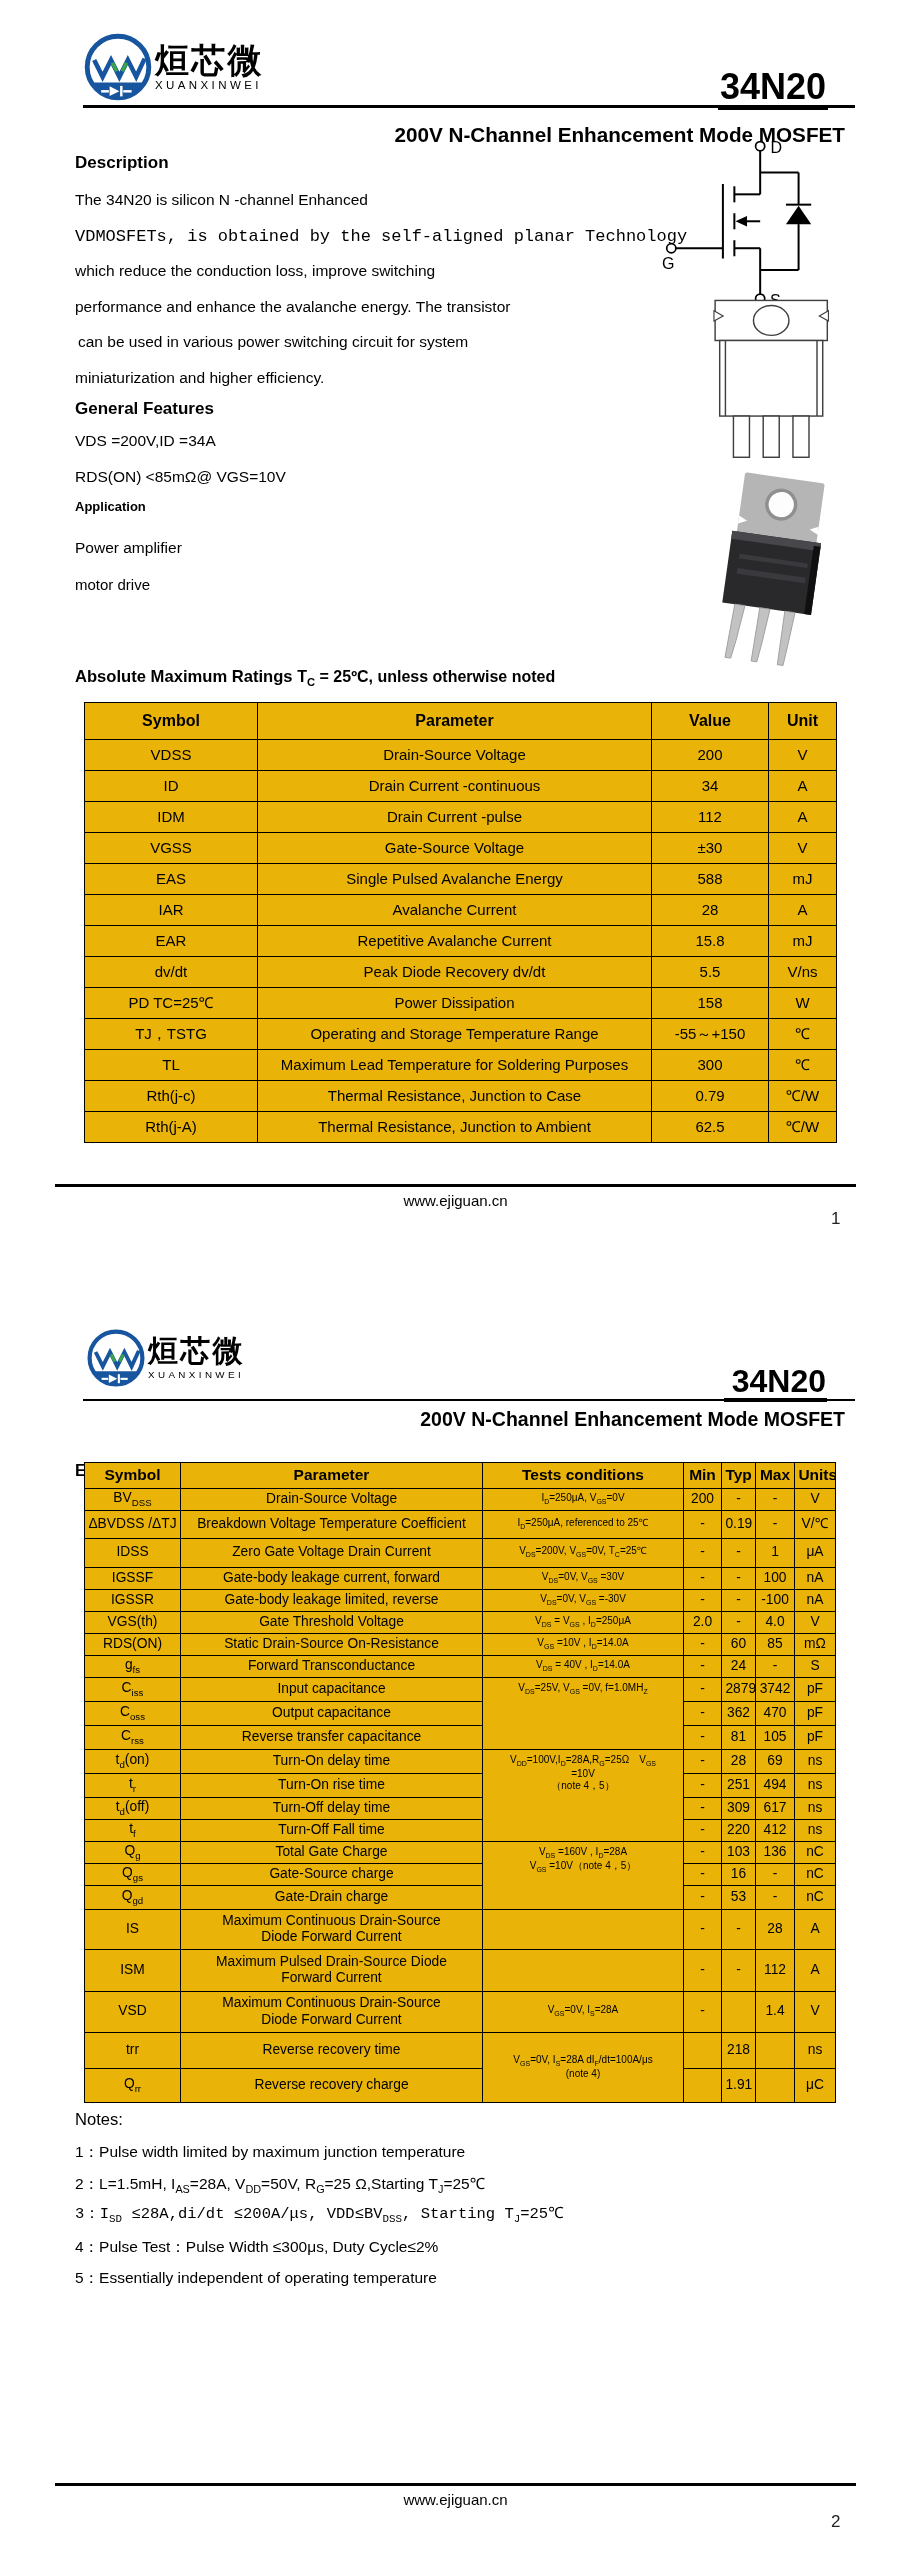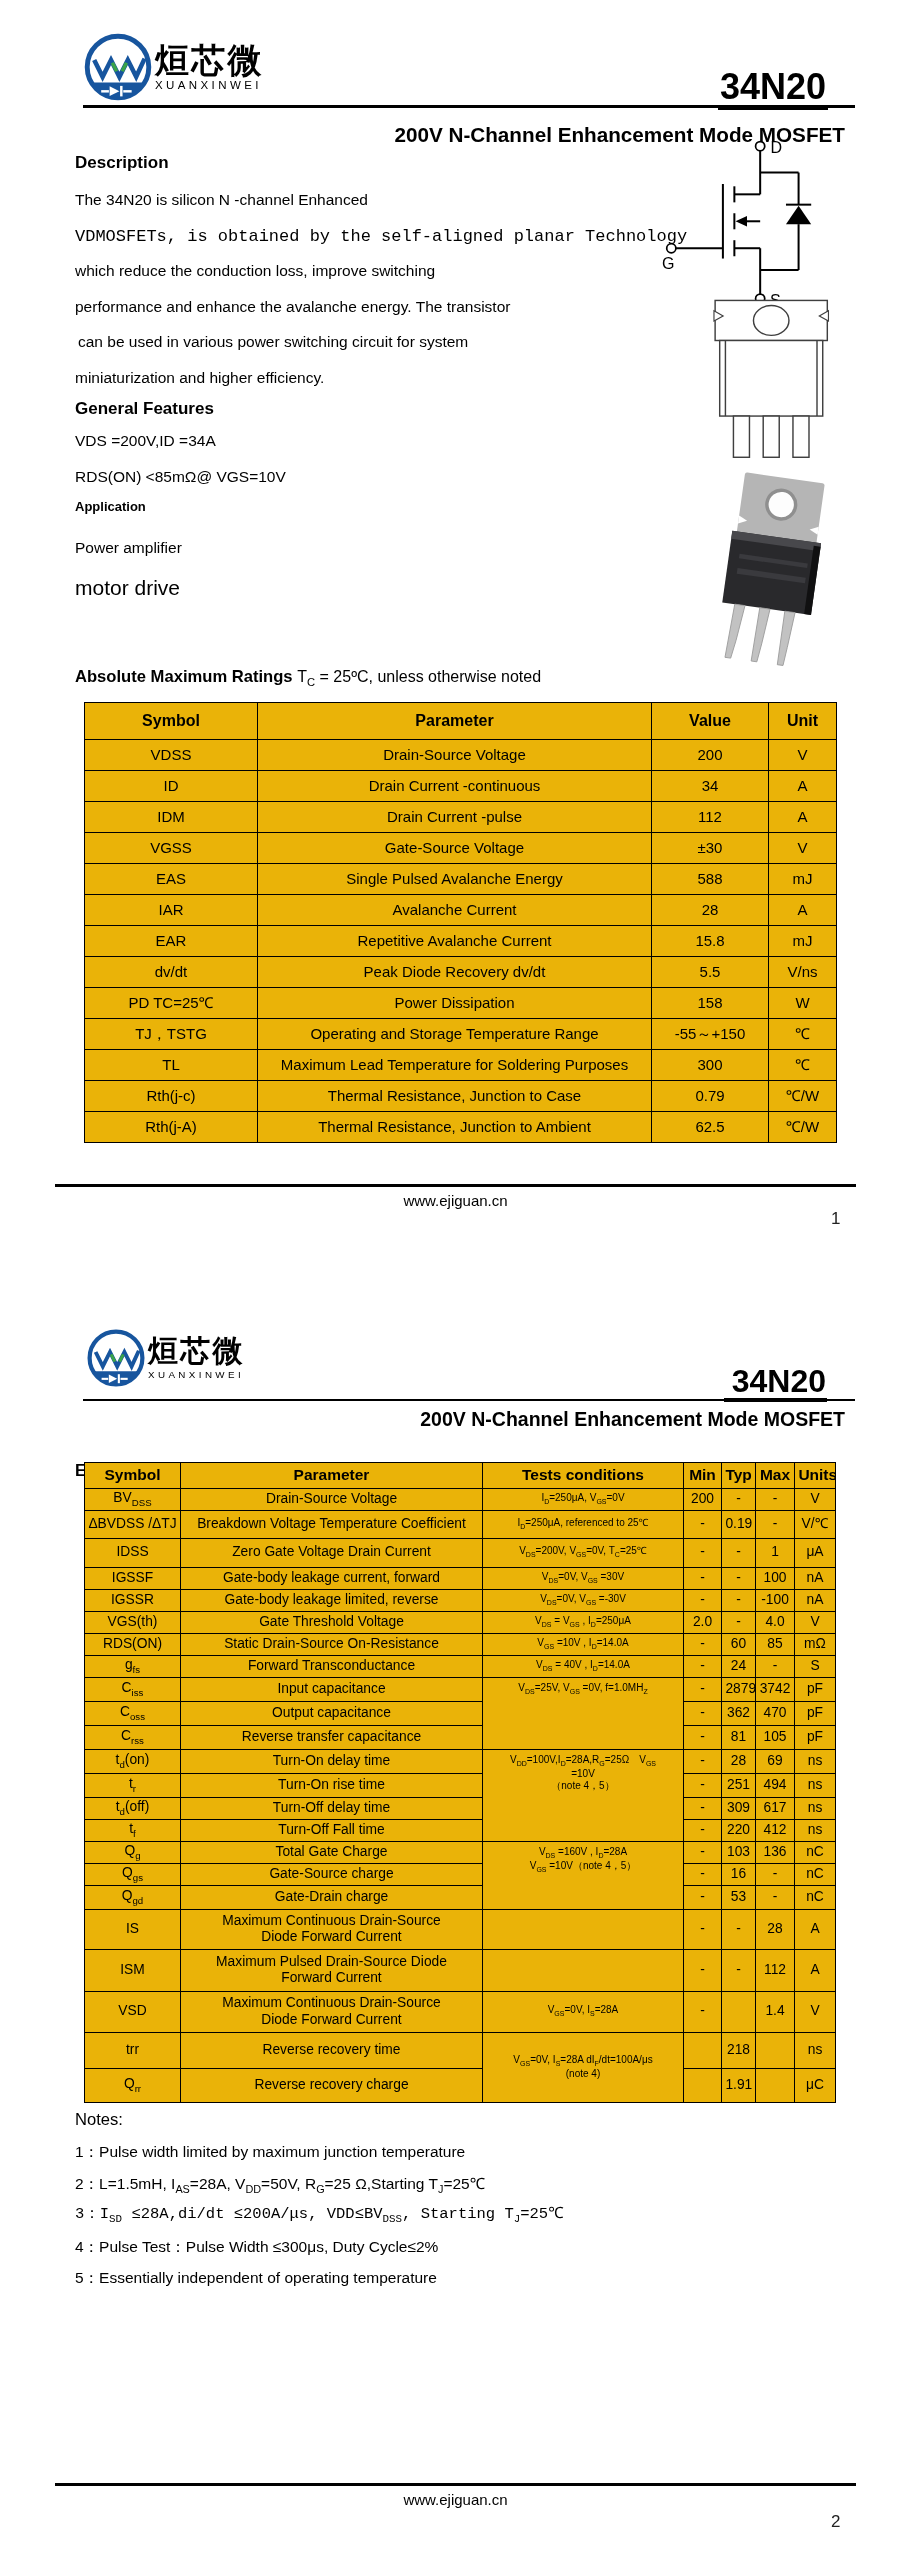--- a/index.html
+++ b/index.html
@@ -28,21 +28,21 @@
   th{font-weight:bold;}
   td,th{text-align:center;vertical-align:middle;padding:1.1px 3.4px;line-height:1.18;overflow:hidden;}
   .amr-table th{font-size:16px;}
   .amr-table td{font-size:15px;}
   .ec-table th{font-size:15.5px;}
   .ec-table td{font-size:13.8px;}
   .ec-table td.cond{font-size:10px;}
   .ec-table td.vtop{vertical-align:top;padding-top:4.6px;}
   sub{font-size:70%;}
 
-  .amr-title-note{font-weight:normal;}
+  .amr-title-note{font-weight:bold;}
 
   
   .site{font-size:15px;text-align:center;width:100%;}
   .pageno{font-size:17px;color:#222;}
 </style>
 </head>
 <body>
 
 <div class="canvas">
 
@@ -76,21 +76,21 @@
   <div class="abs textline" style="left:75px;top:299px;font-size:15.5px;">performance and enhance the avalanche energy. The transistor</div>
   <div class="abs textline" style="left:78px;top:334px;font-size:15.5px;">can be used in various power switching circuit for system</div>
   <div class="abs textline" style="left:75px;top:370px;font-size:15.5px;">miniaturization and higher efficiency.</div>
 
   <div class="abs h-sec" style="left:75px;top:400px;font-size:17px;">General Features</div>
   <div class="abs textline" style="left:75px;top:433px;font-size:15.5px;">VDS =200V,ID =34A</div>
   <div class="abs textline" style="left:75px;top:469px;font-size:15.5px;">RDS(ON) &lt;85mΩ@ VGS=10V</div>
 
   <div class="abs h-sec" style="left:75px;top:500px;font-size:13px;">Application</div>
   <div class="abs textline" style="left:75px;top:540px;font-size:15.5px;">Power amplifier</div>
-  <div class="abs textline" style="left:75px;top:577px;font-size:21px;">motor drive</div>
+  <div class="abs textline" style="left:75px;top:577px;font-size:15px;">motor drive</div>
 
   <svg class="abs" style="left:654px;top:137px;" width="198" height="172" viewBox="0 0 345 300">
     <g stroke="#000" stroke-width="3.5" fill="none">
       <circle cx="185" cy="16" r="8" stroke-width="3"></circle>
       <line x1="185" y1="24" x2="185" y2="100"></line>
       <line x1="140" y1="100" x2="185" y2="100"></line>
       <line x1="120" y1="82" x2="120" y2="212"></line>
       <line x1="140" y1="86" x2="140" y2="114"></line>
       <line x1="140" y1="133" x2="140" y2="161"></line>
       <line x1="140" y1="180" x2="140" y2="208"></line>

